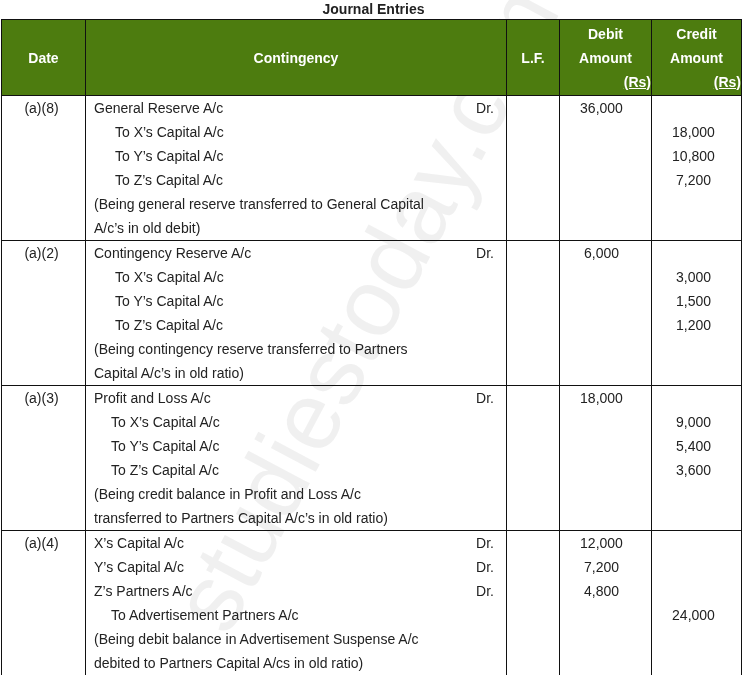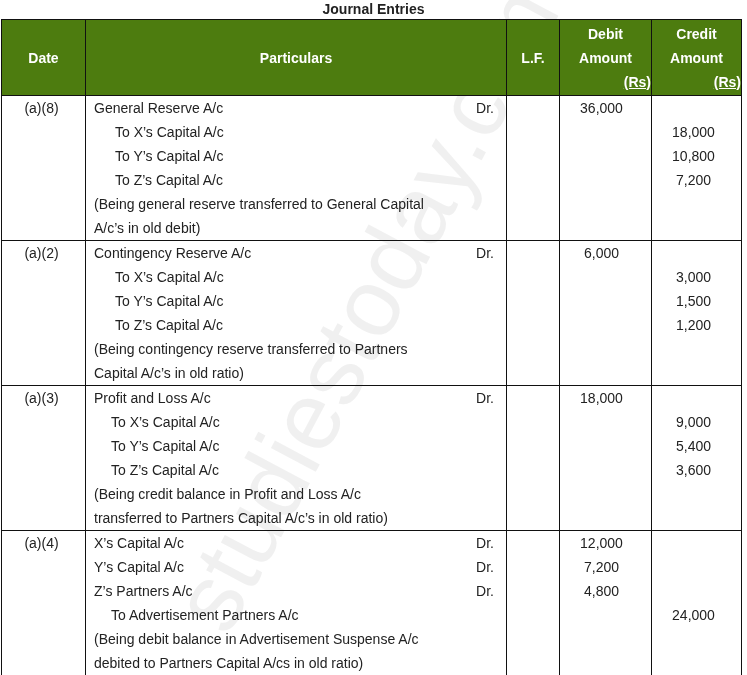--- a/index.html
+++ b/index.html
@@ -56,21 +56,21 @@
   <colgroup>
     <col style="width:84px">
     <col style="width:421px">
     <col style="width:53px">
     <col style="width:92px">
     <col style="width:90px">
   </colgroup>
   <thead>
     <tr>
       <th>Date</th>
-      <th>Particulars</th>
+      <th>Contingency</th>
       <th>L.F.</th>
       <th>
         <div>Debit</div>
         <div>Amount</div>
         <div class="u">(Rs)</div>
       </th>
       <th>
         <div>Credit</div>
         <div>Amount</div>
         <div class="u">(Rs)</div>

